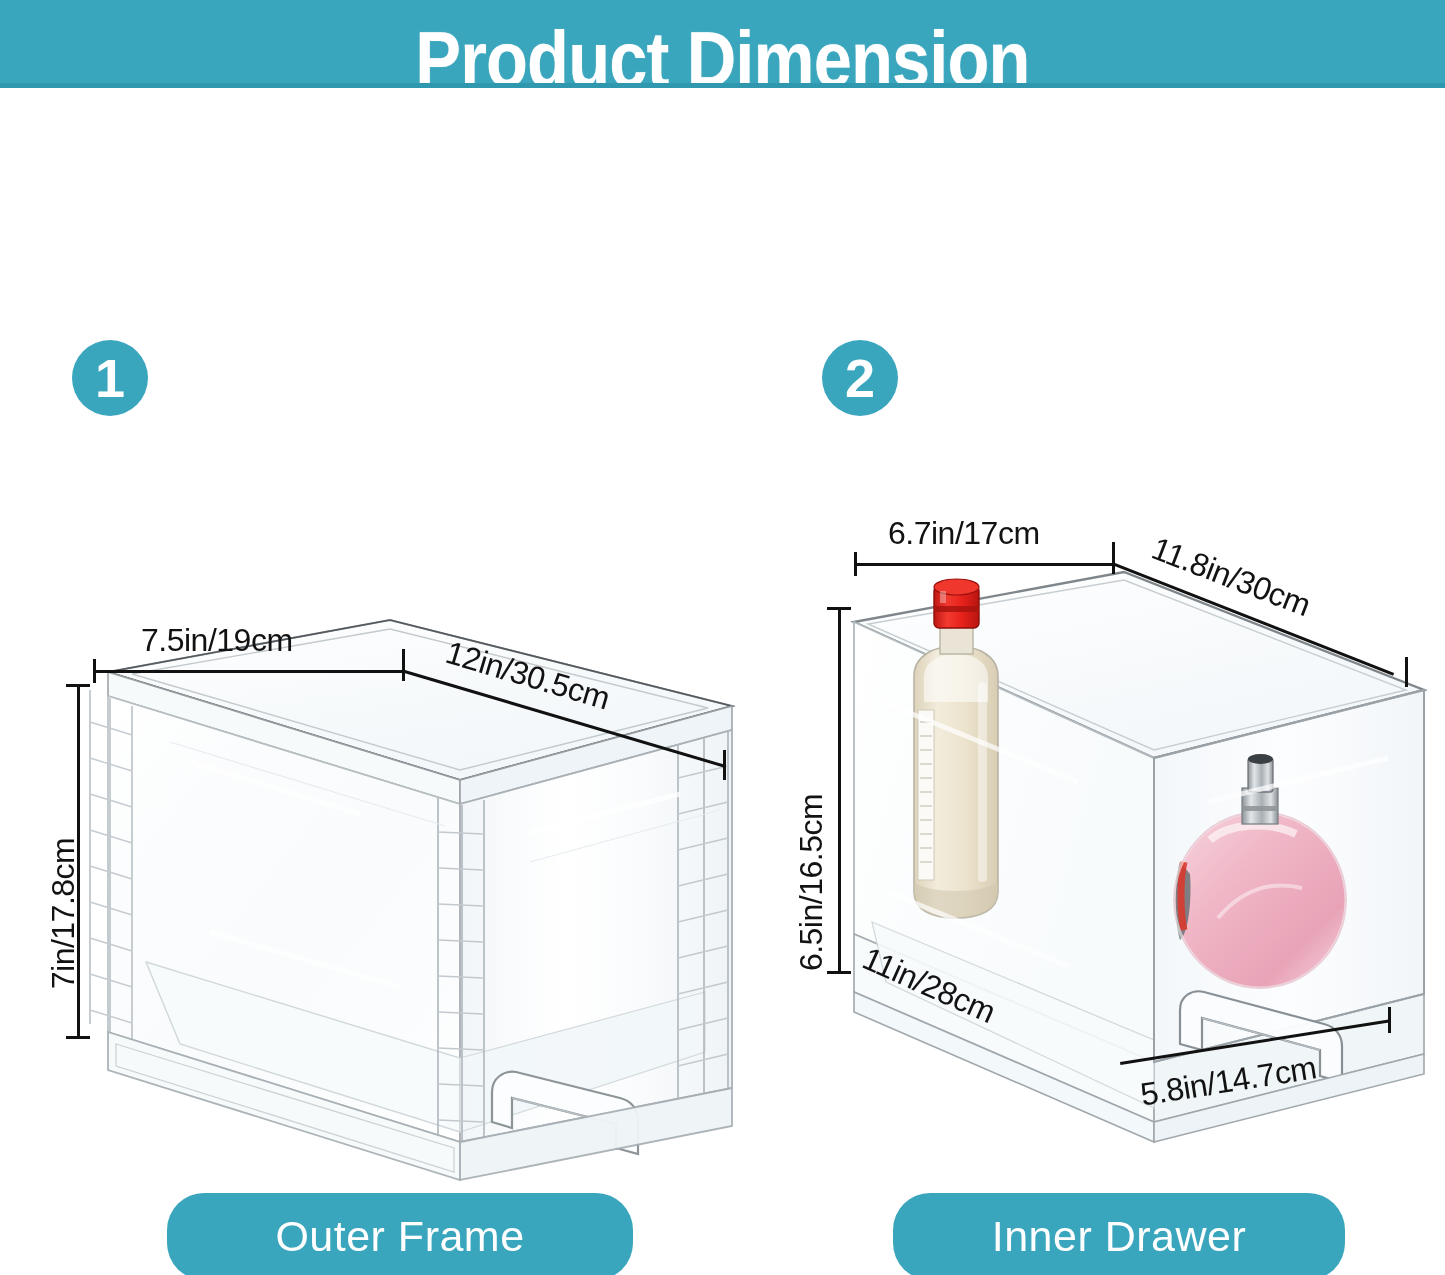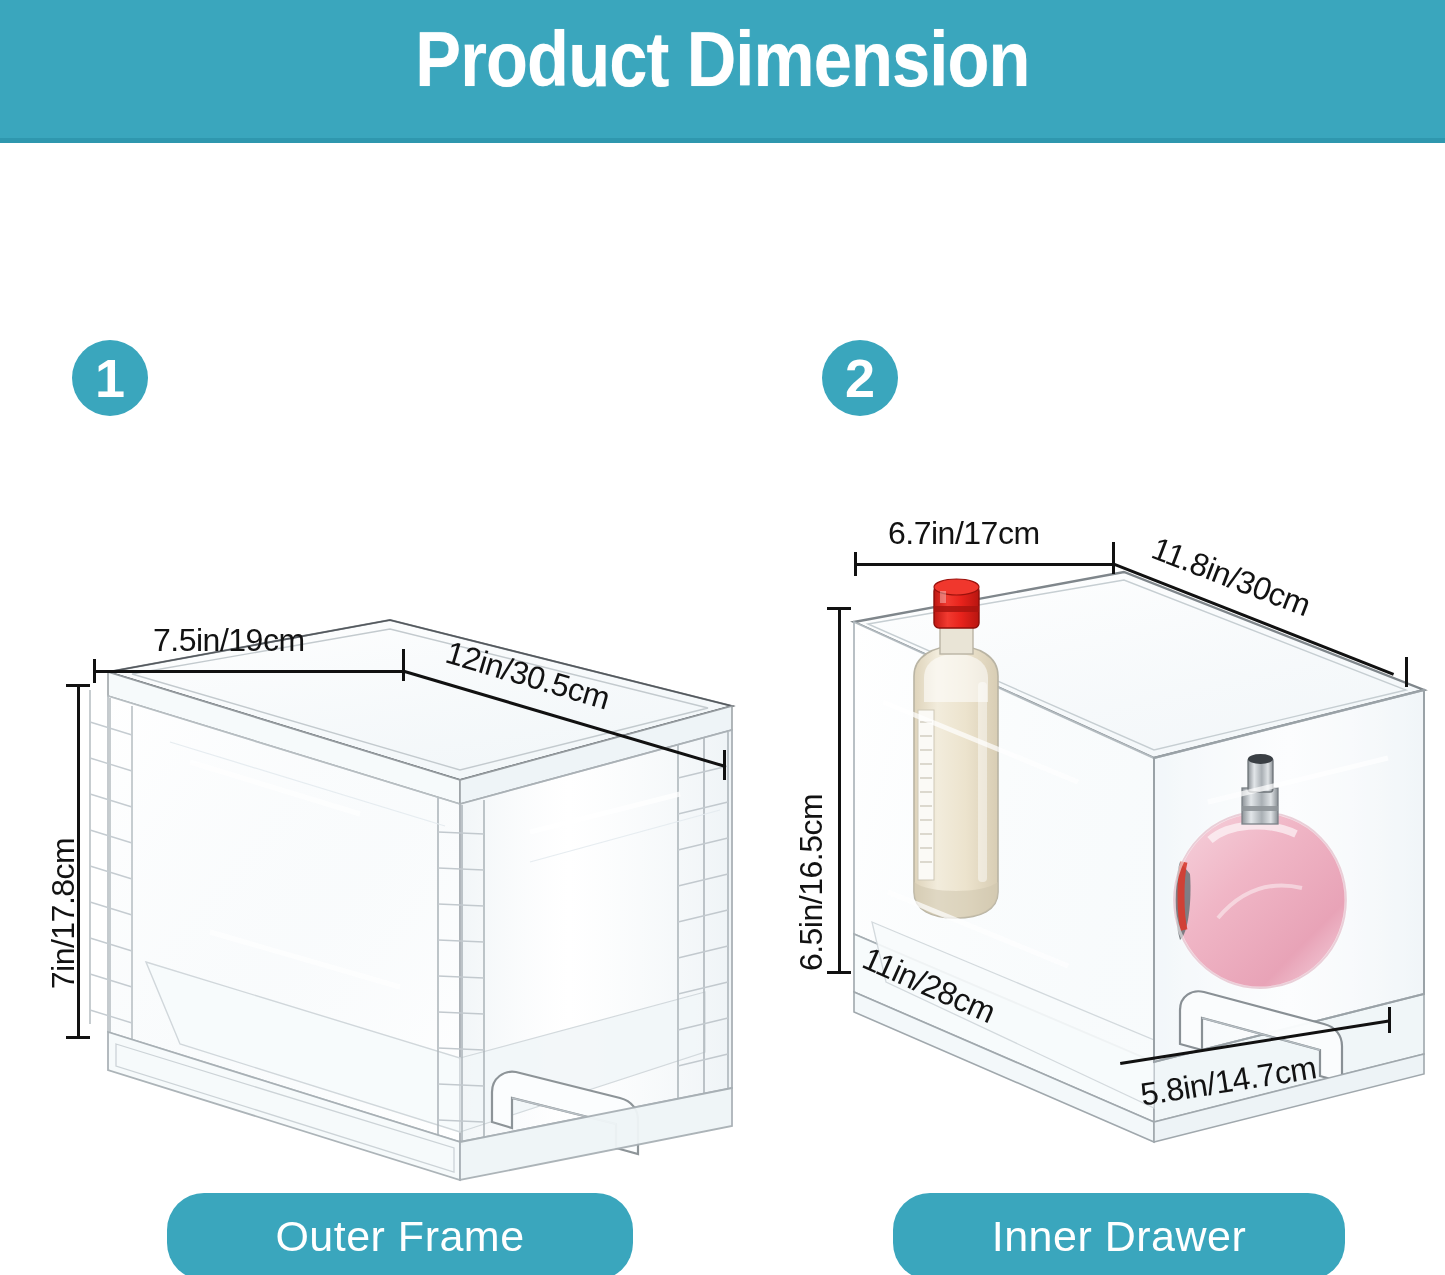--- a/index.html
+++ b/index.html
@@ -6,21 +6,21 @@
   body{
     width:1445px;height:1275px;
     background:#ffffff;
     font-family:"Liberation Sans", sans-serif;
     overflow:hidden;
     position:relative;
   }
 
   
   #header-banner{
-    position:absolute;left:0;top:0;width:1445px;height:143px;
+    position:absolute;left:0;top:0;width:1445px;height:88px;
     background:#3aa6bd;
   }
   #header-banner .underline{
     position:absolute;left:0;bottom:0;width:100%;height:5px;
     background:#2f97ae;
   }
   #page-title{
     position:absolute;left:0;top:0;width:100%;height:118px;
     display:flex;align-items:center;justify-content:center;
     color:#ffffff;
@@ -204,21 +204,21 @@
         <path d="M470,300 L620,262"></path>
         <path d="M150,400 L340,455"></path>
       </g>
       <g stroke="#e3eaee" stroke-width="1.2" fill="none" opacity=".9">
         <path d="M110,210 L385,294"></path>
         <path d="M470,330 L660,278"></path>
       </g>
     </svg>
   </div>
 
-  <div class="dim-label" style="left:141px;top:500px;margin-left:12px;">7.5in/19cm</div>
+  <div class="dim-label" style="left:141px;top:500px;">7.5in/19cm</div>
   <div class="dim-line h" style="left:93px;top:548px;width:312px;"></div>
   <div class="dim-tick v" style="left:93px;top:537px;"></div>
   <div class="dim-tick v" style="left:402px;top:527px;height:32px;"></div>
 
   <div class="dim-label" style="left:452px;top:512px;transform:rotate(16.5deg);transform-origin:left top;">12in/30.5cm</div>
   <div class="dim-line h" style="left:405px;top:548px;width:334px;transform:rotate(16.5deg);transform-origin:left top;"></div>
   <div class="dim-tick v" style="left:723px;top:628px;height:30px;"></div>
 
   <div class="dim-label" style="left:-57px;top:773px;width:240px;text-align:center;transform:rotate(-90deg);">7in/17.8cm</div>
   <div class="dim-line v" style="left:77px;top:562px;height:355px;"></div>

